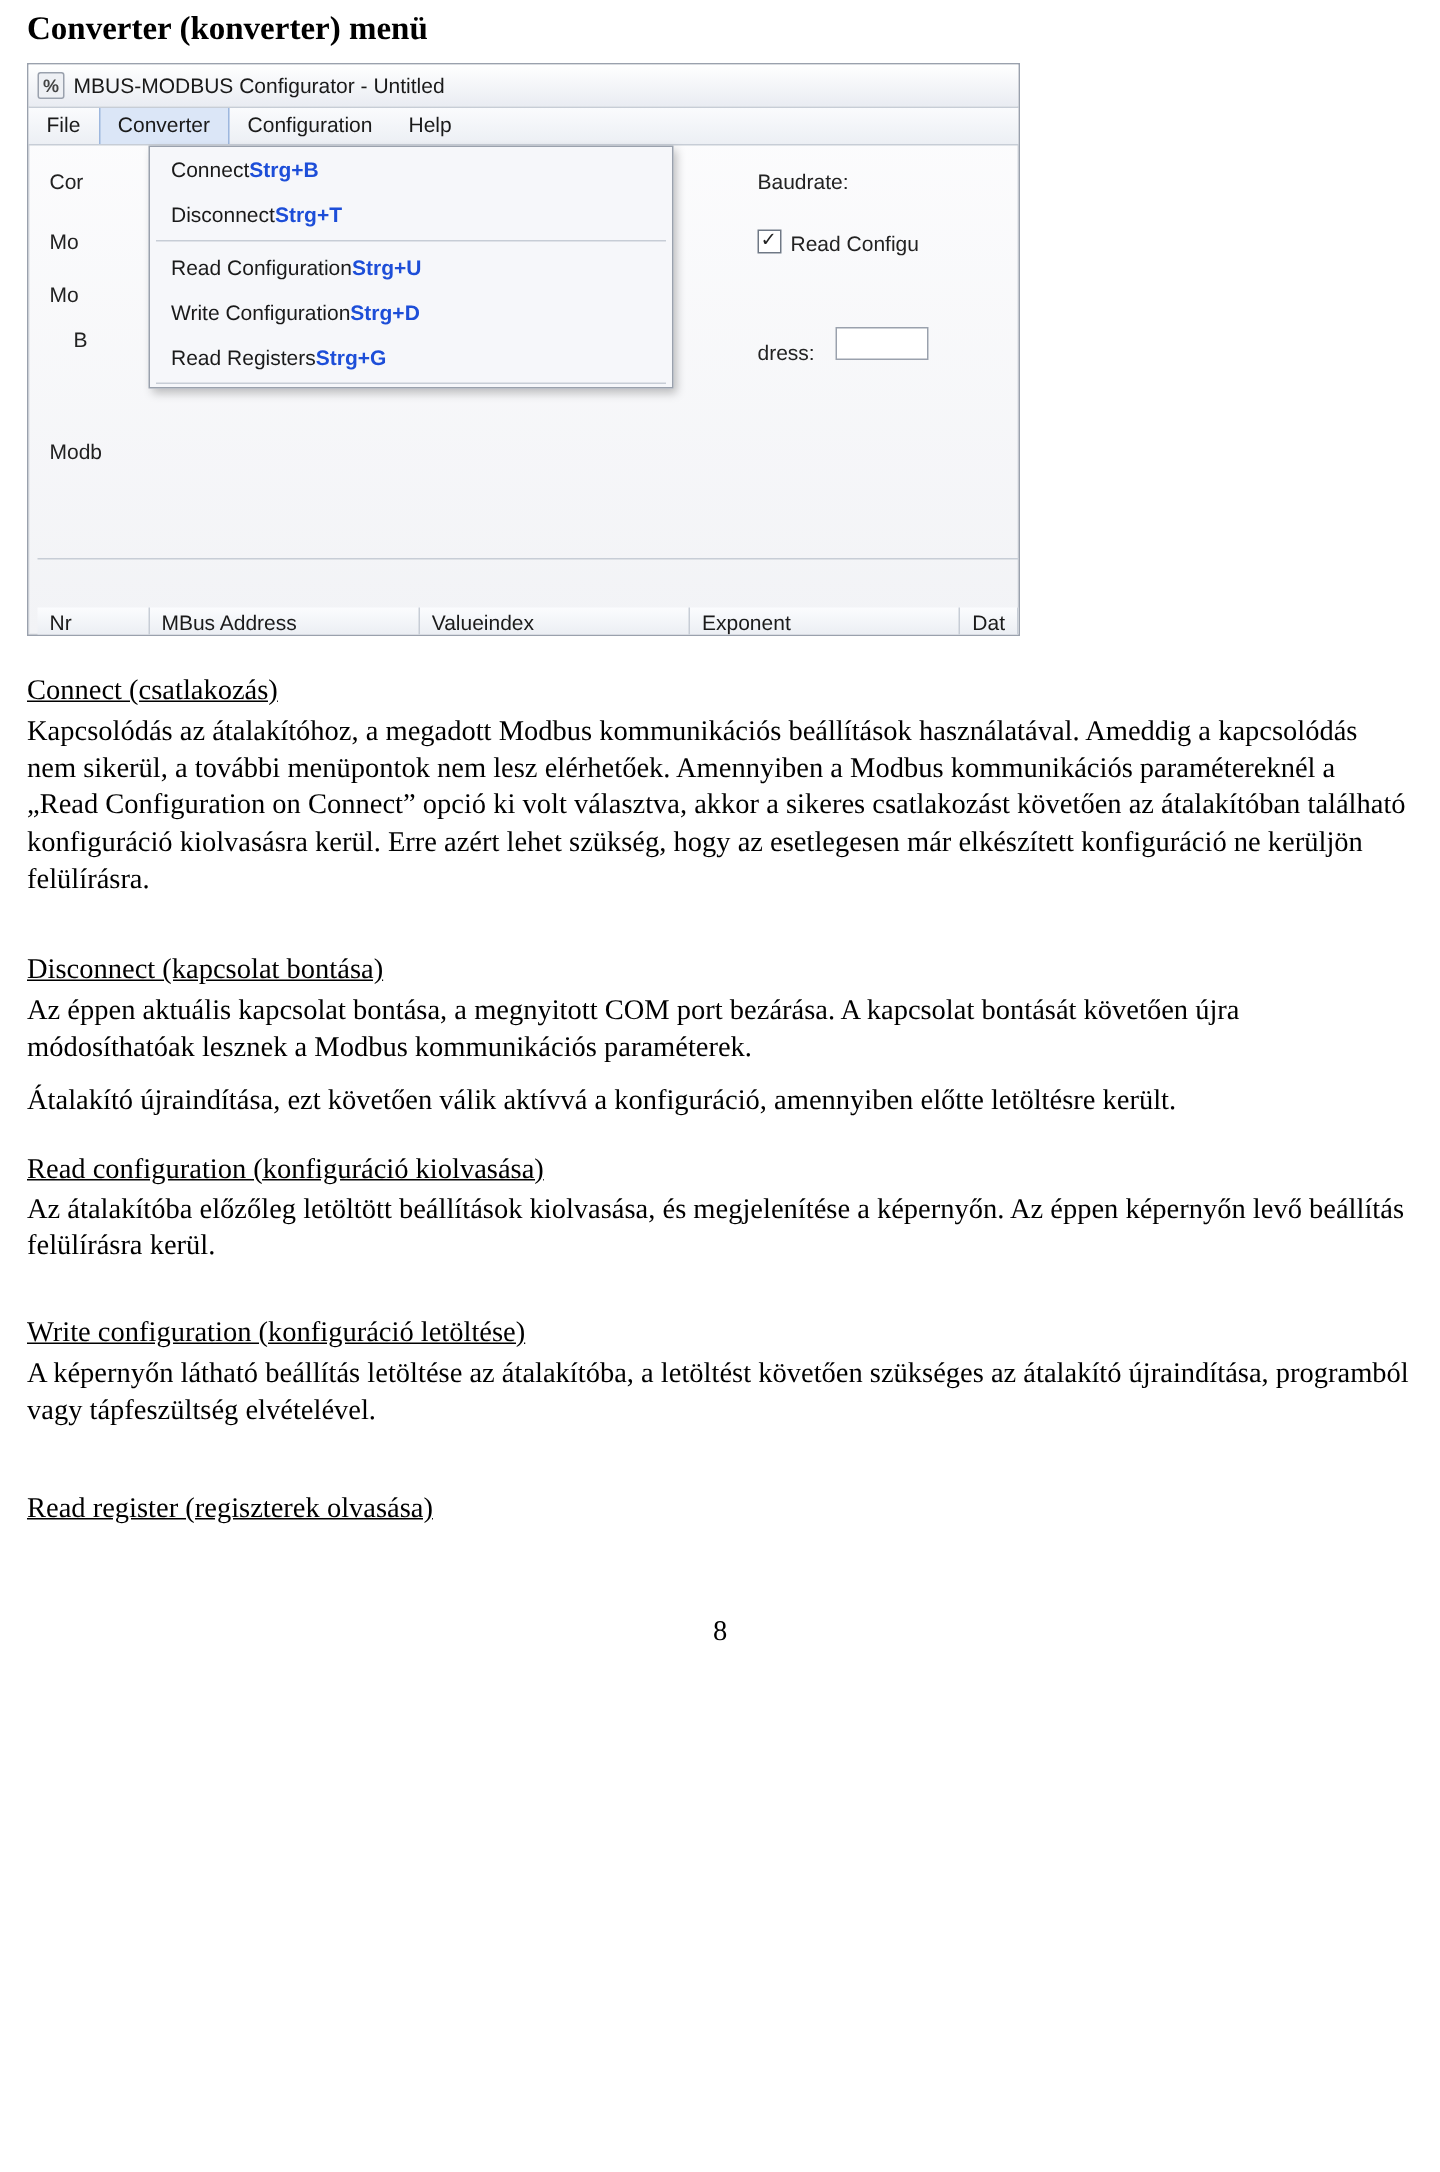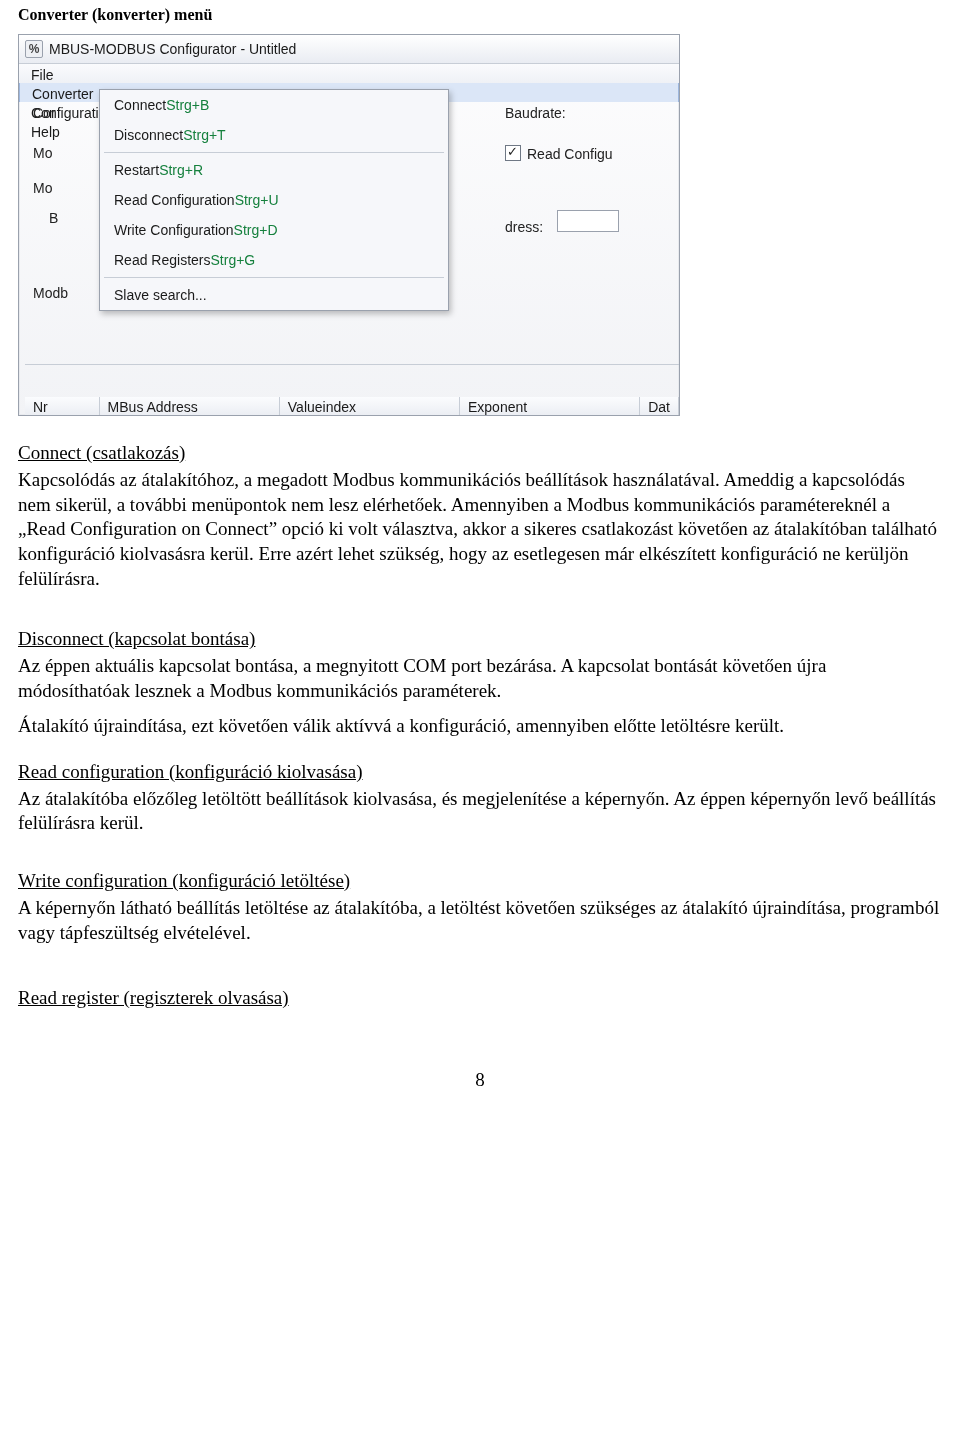--- a/index.html
+++ b/index.html
@@ -9,21 +9,21 @@
     font-family: "Times New Roman", Times, serif;
     font-size: 19px;
     color: #000;
     width: 960px;
   }
   .page {
     padding: 0 18px 60px 18px;
     box-sizing: border-box;
   }
   h2.main-title {
-    font-size: 16px;
+    font-size: 22px;
     font-weight: bold;
     margin: 6px 0 10px 0;
   }
   .screenshot {
     width: 660px;
     height: 380px;
     background: linear-gradient(#fdfdfe, #f2f3f6);
     border: 1px solid #9aa1ad;
     box-shadow: 0 0 0 1px #e8eaee inset;
     position: relative;
@@ -50,21 +50,20 @@
     color: #444;
   }
   .titlebar-text { font-size: 14px; }
   .menubar {
     display: flex;
     align-items: stretch;
     height: 24px;
     background: linear-gradient(#fafbfd, #eceff4);
     border-bottom: 1px solid #c7cdd6;
     font-size: 14px;
-    flex-direction: column;
   }
   .menubar .mitem {
     padding: 3px 12px 0 12px;
     cursor: default;
   }
   .menubar .mitem.open {
     background: #dbe6f7;
     border-left: 1px solid #9db7de;
     border-right: 1px solid #9db7de;
   }
@@ -93,21 +92,21 @@
     background: #f6f7fa;
     border: 1px solid #9aa1ad;
     box-shadow: 2px 3px 6px rgba(0,0,0,0.25);
   }
   .dropdown-panel .row {
     display: flex;
     justify-content: flex-start;
     padding: 7px 14px;
     cursor: default;
   }
-  .dropdown-panel .row .sc { color: #15803d; }
+  .dropdown-panel .row .sc { color: #1d4ed8; font-weight: bold; }
   .dropdown-panel .sep {
     height: 1px;
     background: #c7cdd6;
     margin: 2px 4px;
   }
   .input-stub {
     border:1px solid #9aa1ad;background:#fff;height:20px;width:80px;display:inline-block;
   }
   .table-area {
     position:absolute; left:6px; right:0; bottom:0; height:50px;
@@ -195,40 +194,32 @@
         <div class="row">
           <span>Connect</span>
           <span class="sc">Strg+B</span>
         </div>
         <div class="row">
           <span>Disconnect</span>
           <span class="sc">Strg+T</span>
         </div>
         <div class="sep"></div>
         <div class="row">
-          <span>Restart</span>
-          <span class="sc">Strg+R</span>
-        </div>
-        <div class="row">
           <span>Read Configuration</span>
           <span class="sc">Strg+U</span>
         </div>
         <div class="row">
           <span>Write Configuration</span>
           <span class="sc">Strg+D</span>
         </div>
         <div class="row">
           <span>Read Registers</span>
           <span class="sc">Strg+G</span>
         </div>
         <div class="sep"></div>
-        <div class="row">
-          <span>Slave search...</span>
-          <span class="sc"></span>
-        </div>
       </div>
     </div>
 
     <div class="table-area">
       <div class="thead">
         <div class="th" style="width:60px">Nr</div>
         <div class="th" style="width:170px">MBus Address</div>
         <div class="th" style="width:170px">Valueindex</div>
         <div class="th" style="width:170px">Exponent</div>
         <div class="th" style="flex:1">Dat</div>

